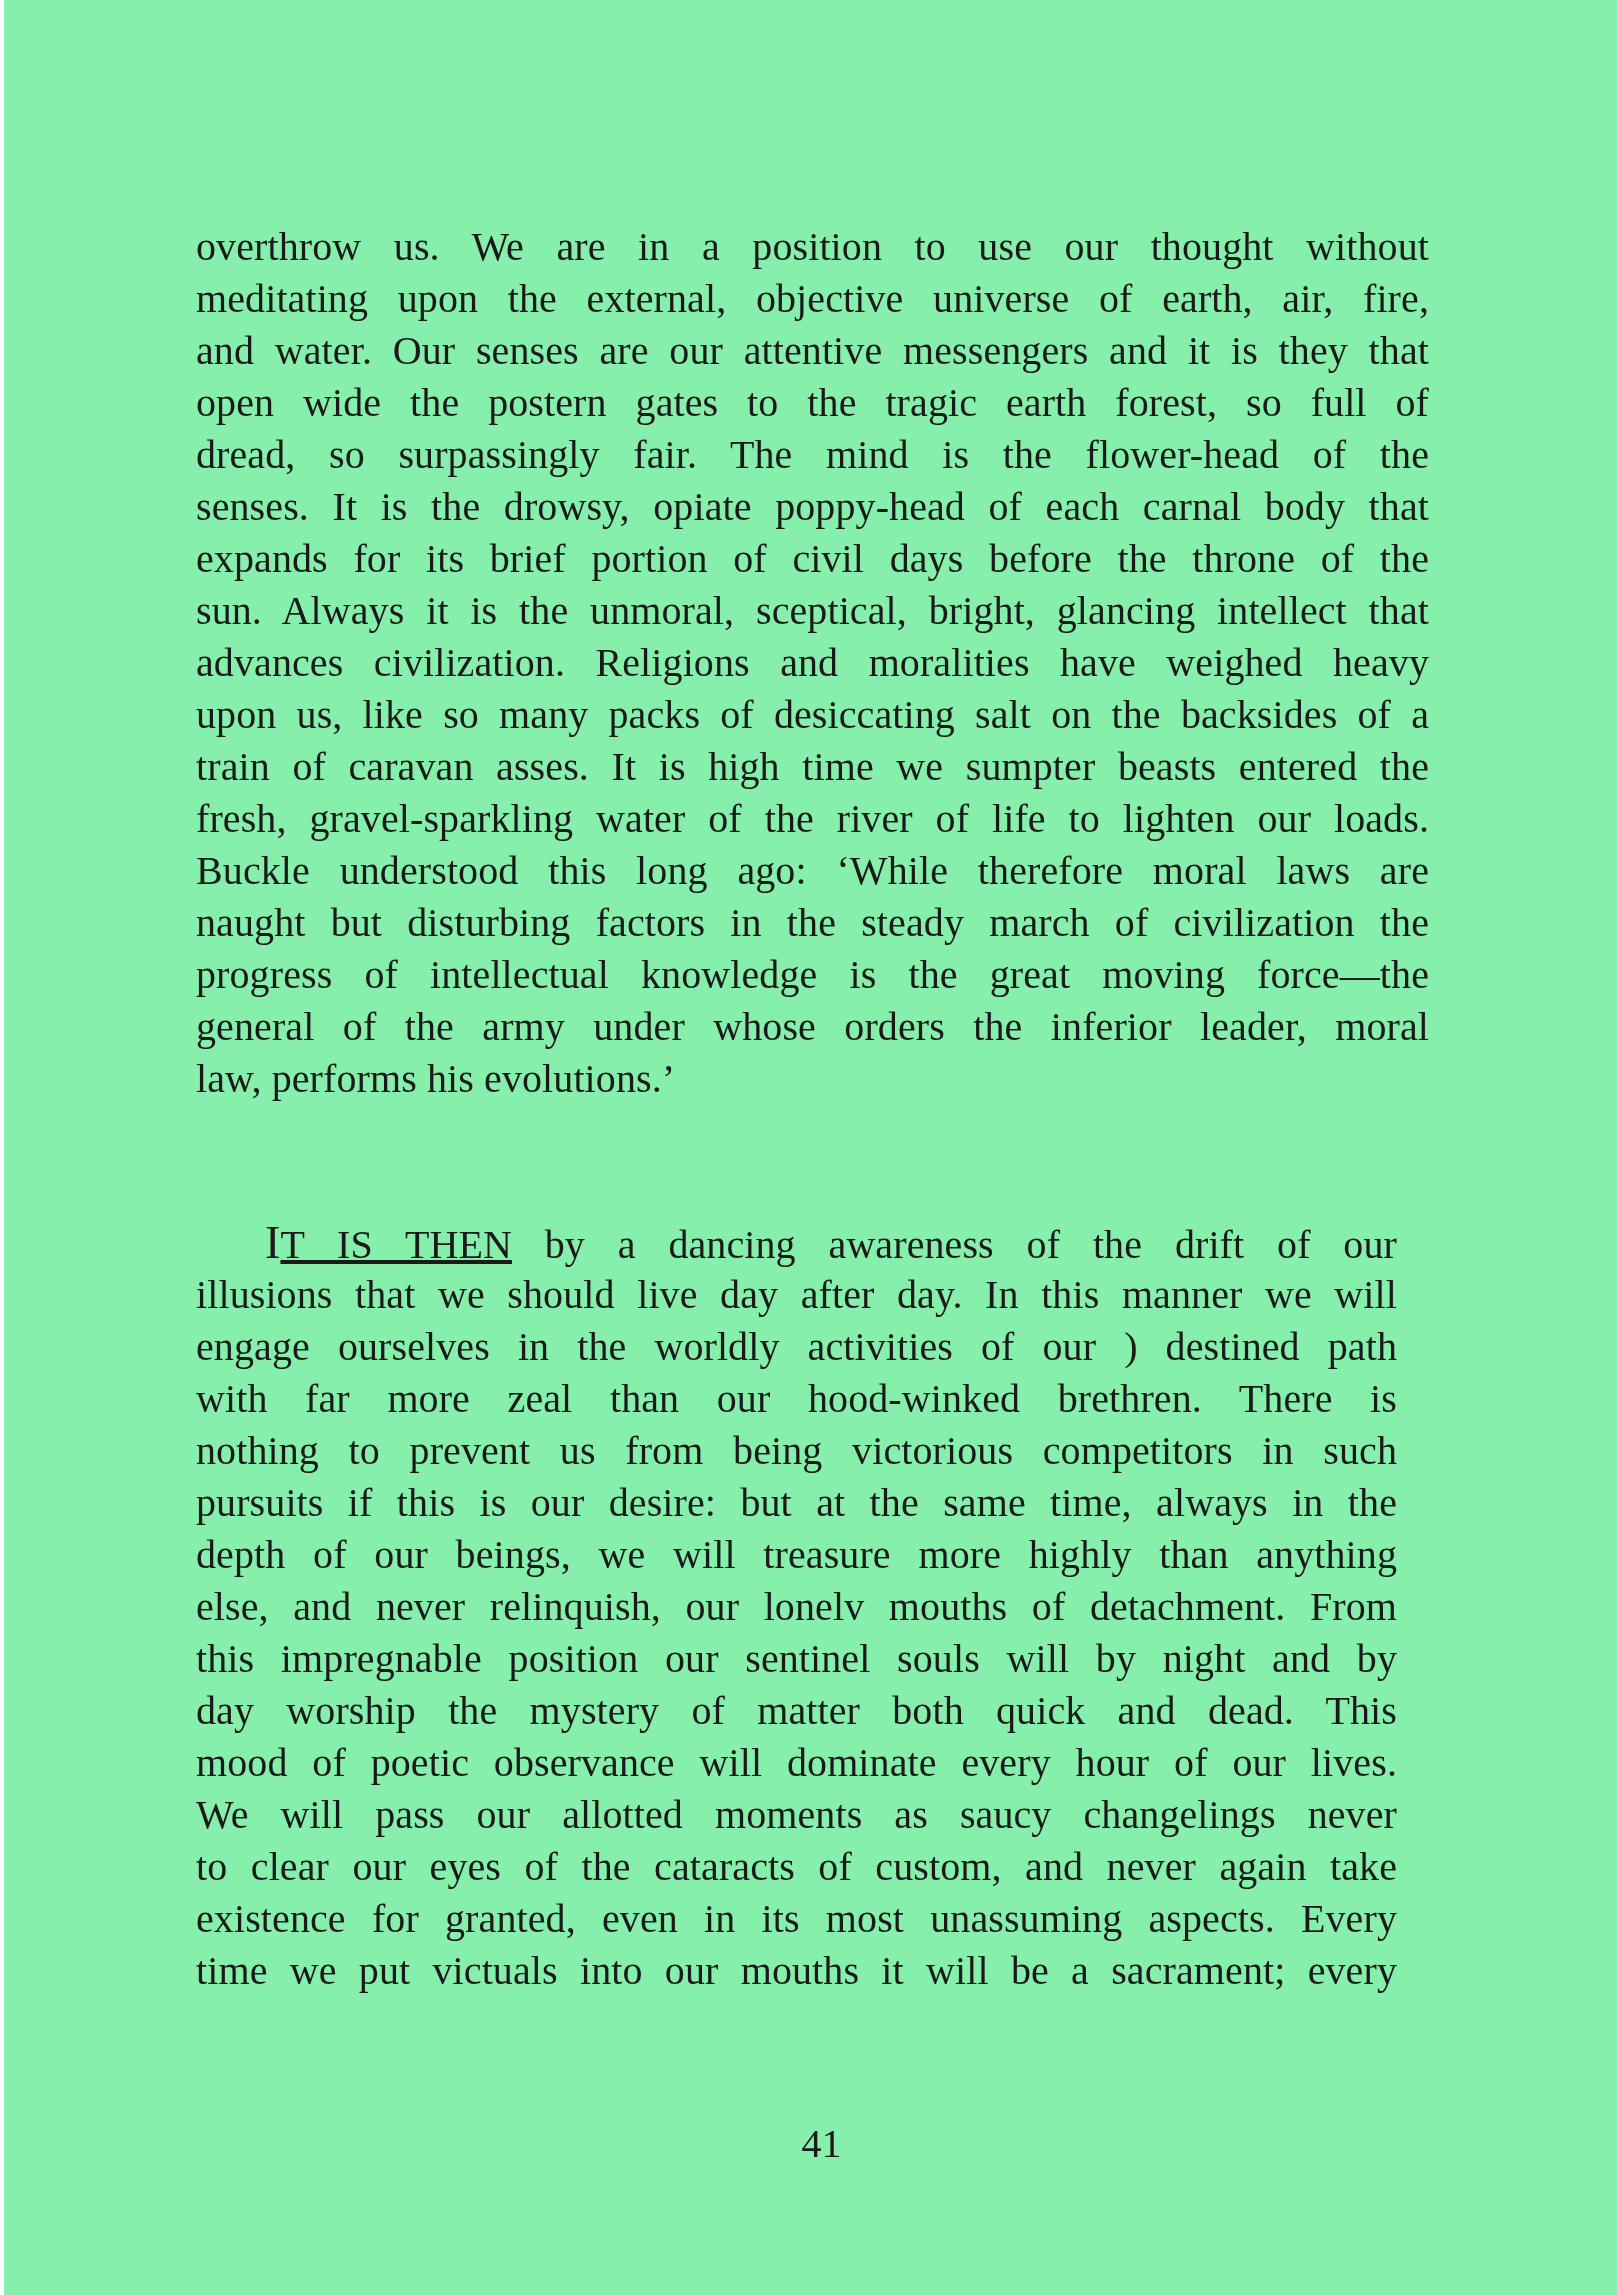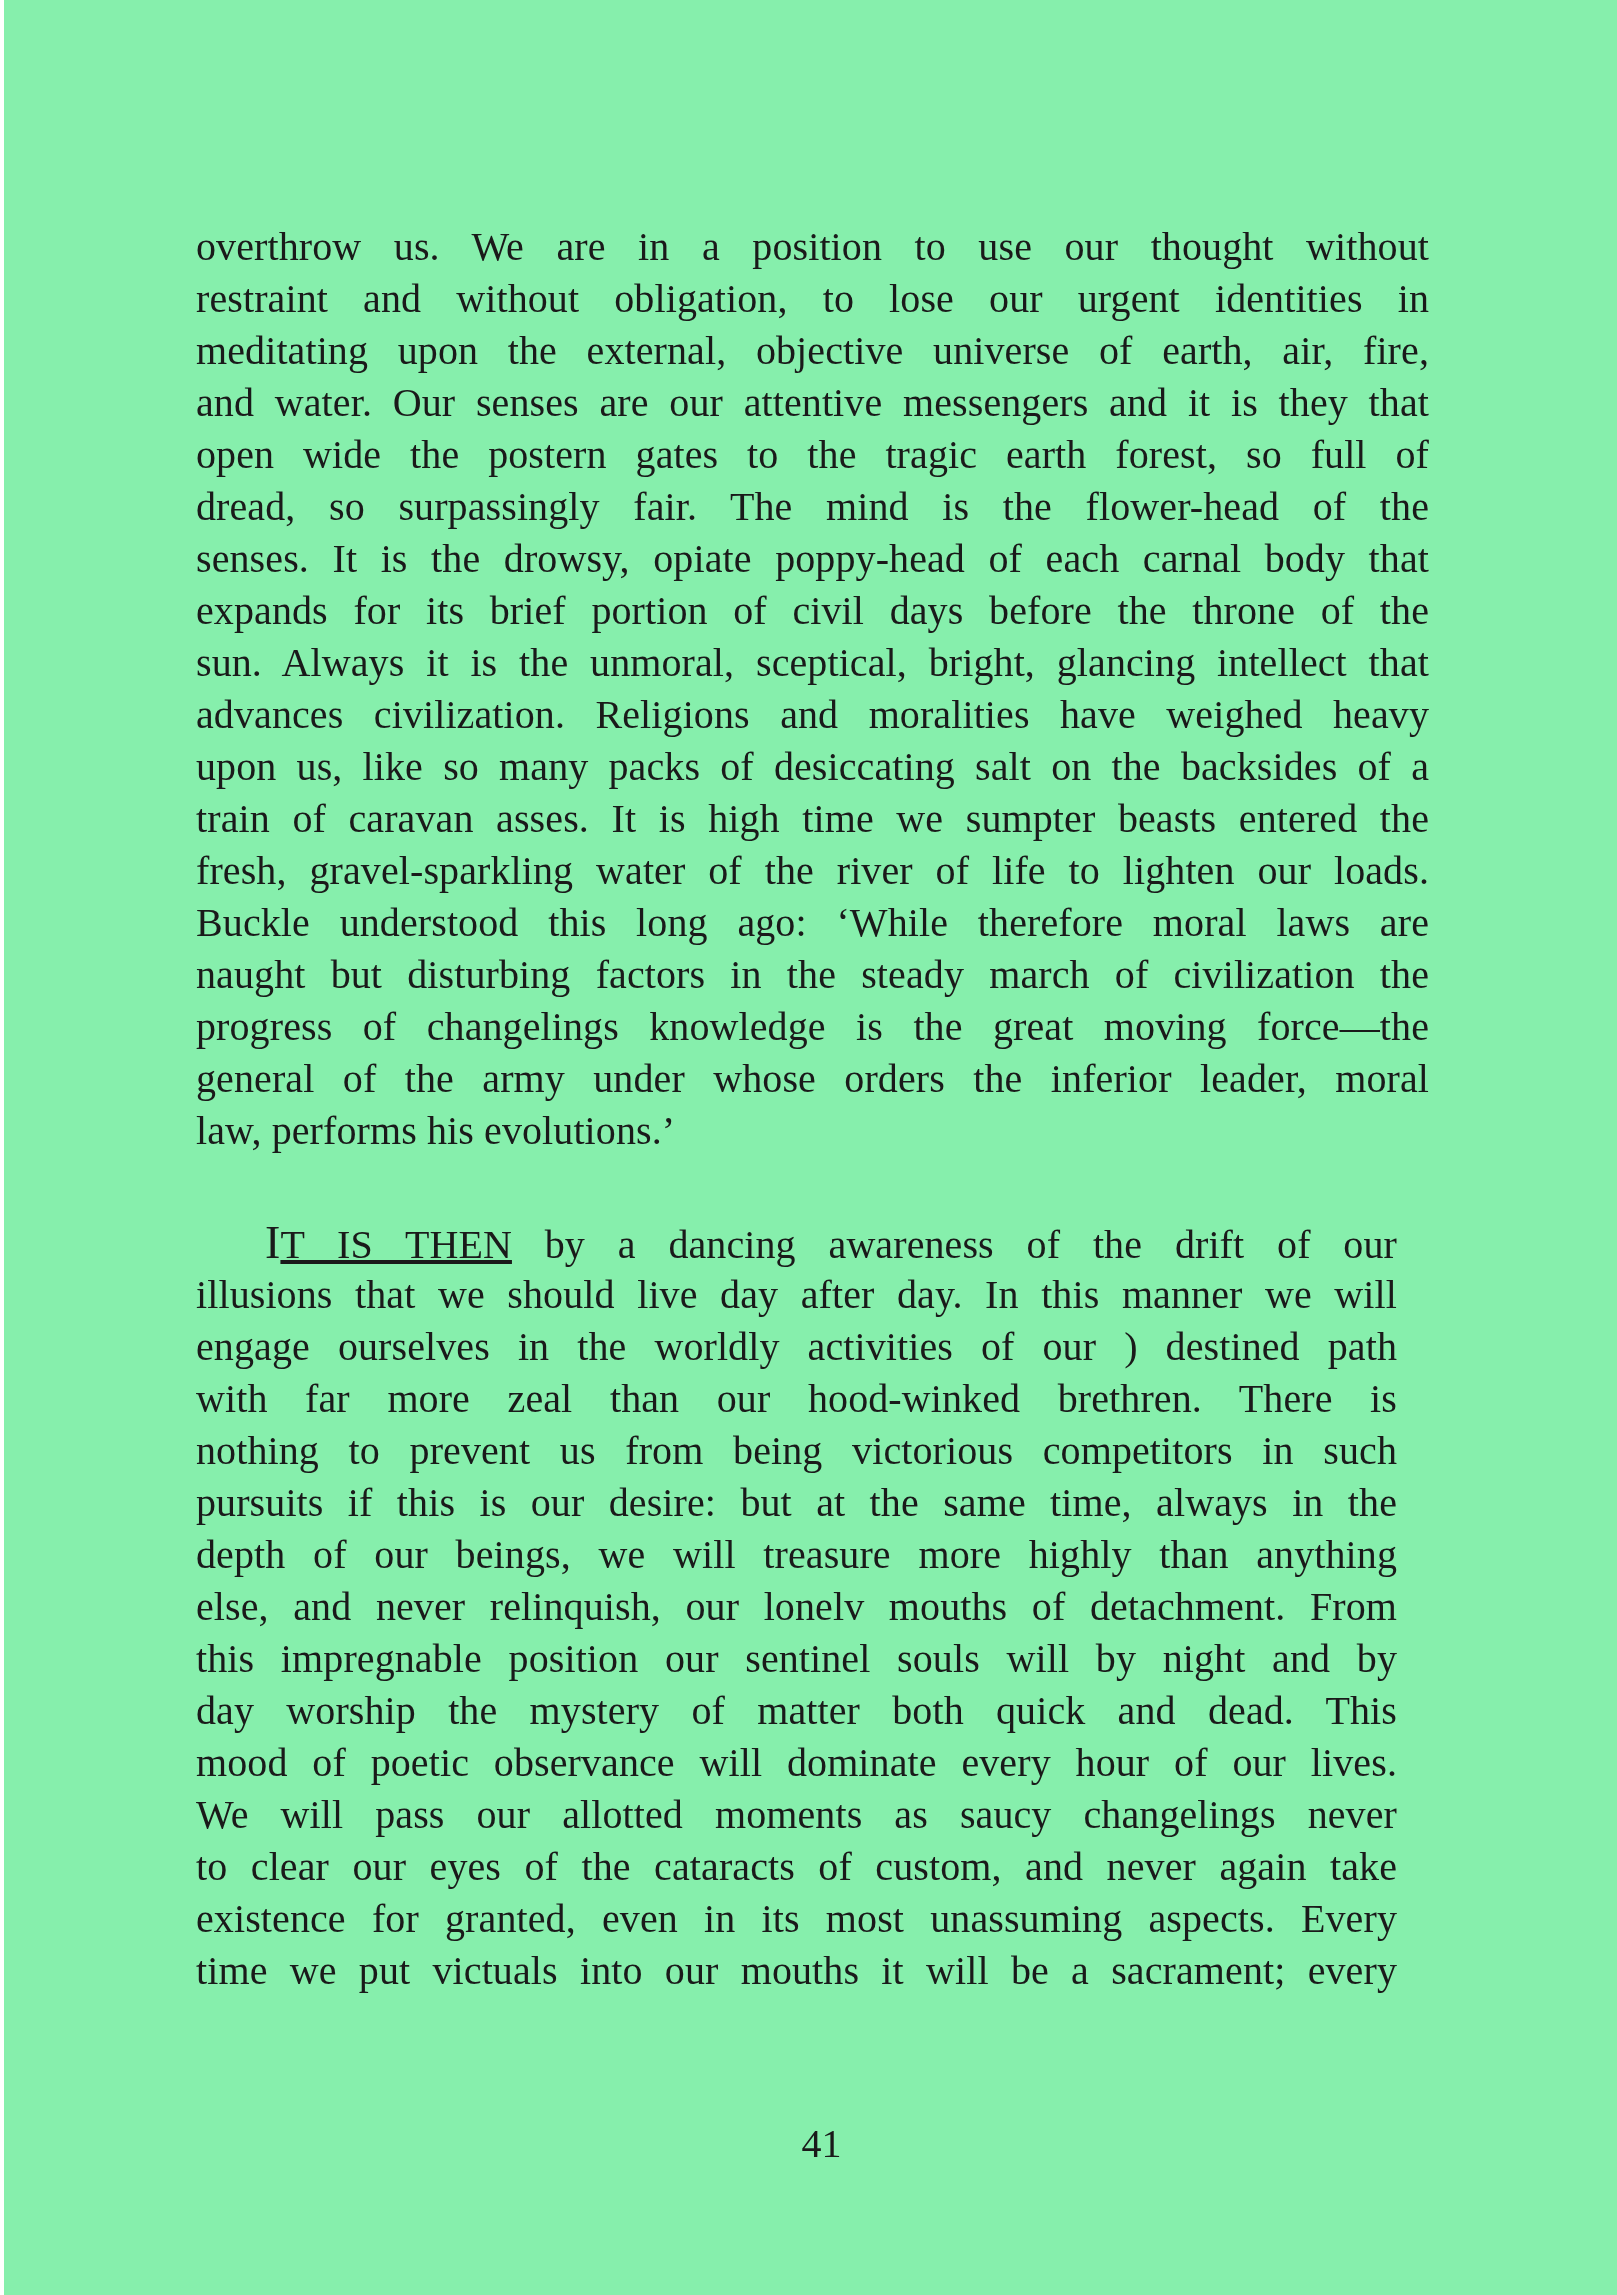--- a/index.html
+++ b/index.html
@@ -75,23 +75,20 @@
 </head>
 <body>
 
 <div class="page">
 
   <div class="para para-1">
     <span class="line">
         <span class="words">overthrow us. We are in a position to use our thought without</span>
       </span>
     <span class="line">
-        <span class="words">restraint and without obligation, to lose our urgent identities in</span>
-      </span>
-    <span class="line">
         <span class="words">meditating upon the external, objective universe of earth, air, fire,</span>
       </span>
     <span class="line">
         <span class="words">and water. Our senses are our attentive messengers and it is they that</span>
       </span>
     <span class="line">
         <span class="words">open wide the postern gates to the tragic earth forest, so full of</span>
       </span>
     <span class="line">
         <span class="words">dread, so surpassingly fair. The mind is the flower-head of the</span>
@@ -117,21 +114,21 @@
     <span class="line">
         <span class="words">fresh, gravel-sparkling water of the river of life to lighten our loads.</span>
       </span>
     <span class="line">
         <span class="words">Buckle understood this long ago: ‘While therefore moral laws are</span>
       </span>
     <span class="line">
         <span class="words">naught but disturbing factors in the steady march of civilization the</span>
       </span>
     <span class="line">
-        <span class="words">progress of changelings knowledge is the great moving force—the</span>
+        <span class="words">progress of intellectual knowledge is the great moving force—the</span>
       </span>
     <span class="line">
         <span class="words">general of the army under whose orders the inferior leader, moral</span>
       </span>
     <span class="line last">
         <span class="words">law, performs his evolutions.’</span>
       </span>
   </div>
 
   <div class="para para-2">

